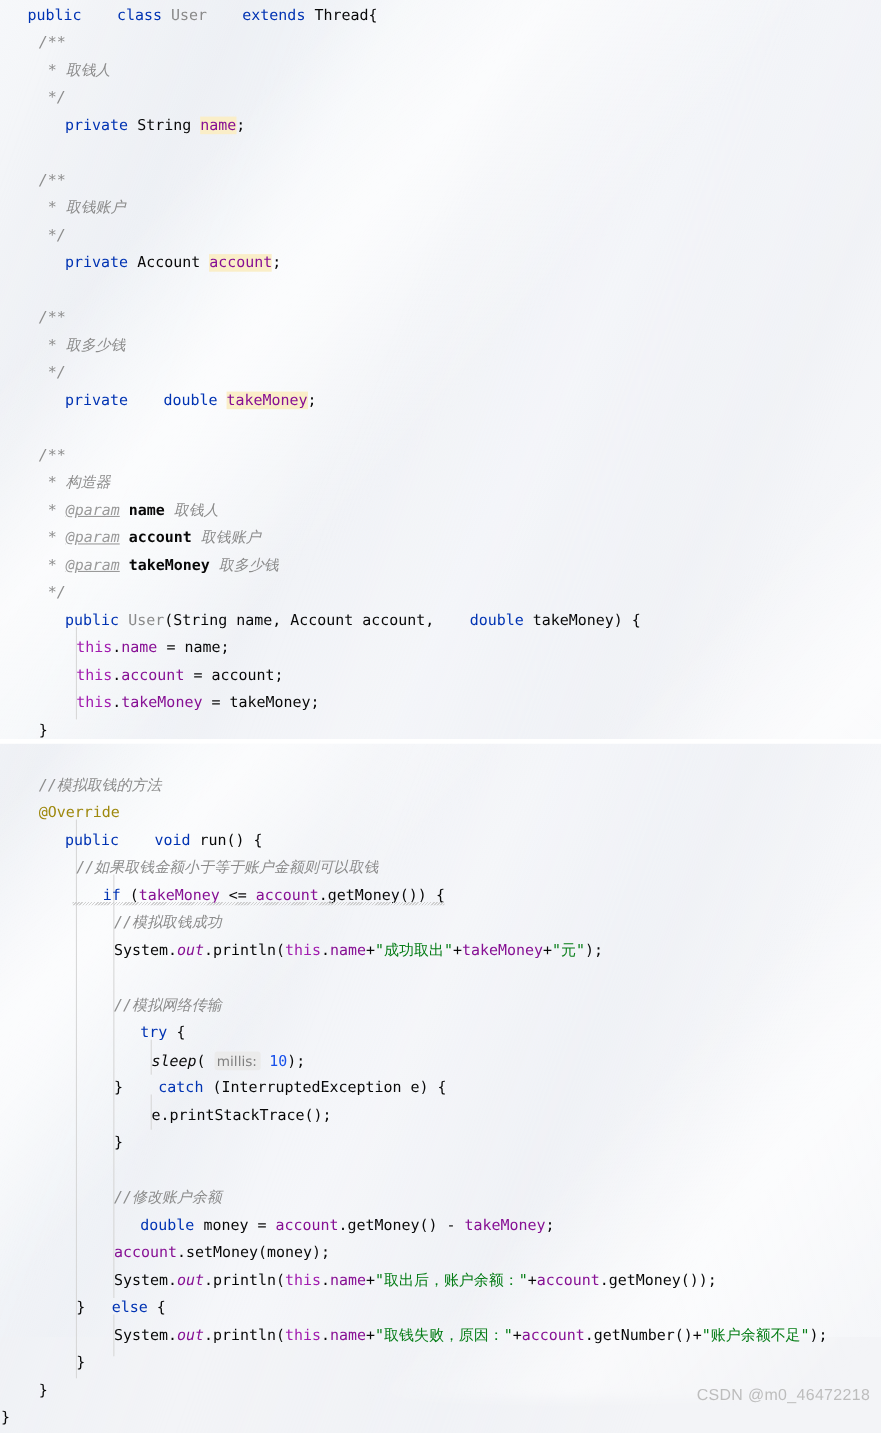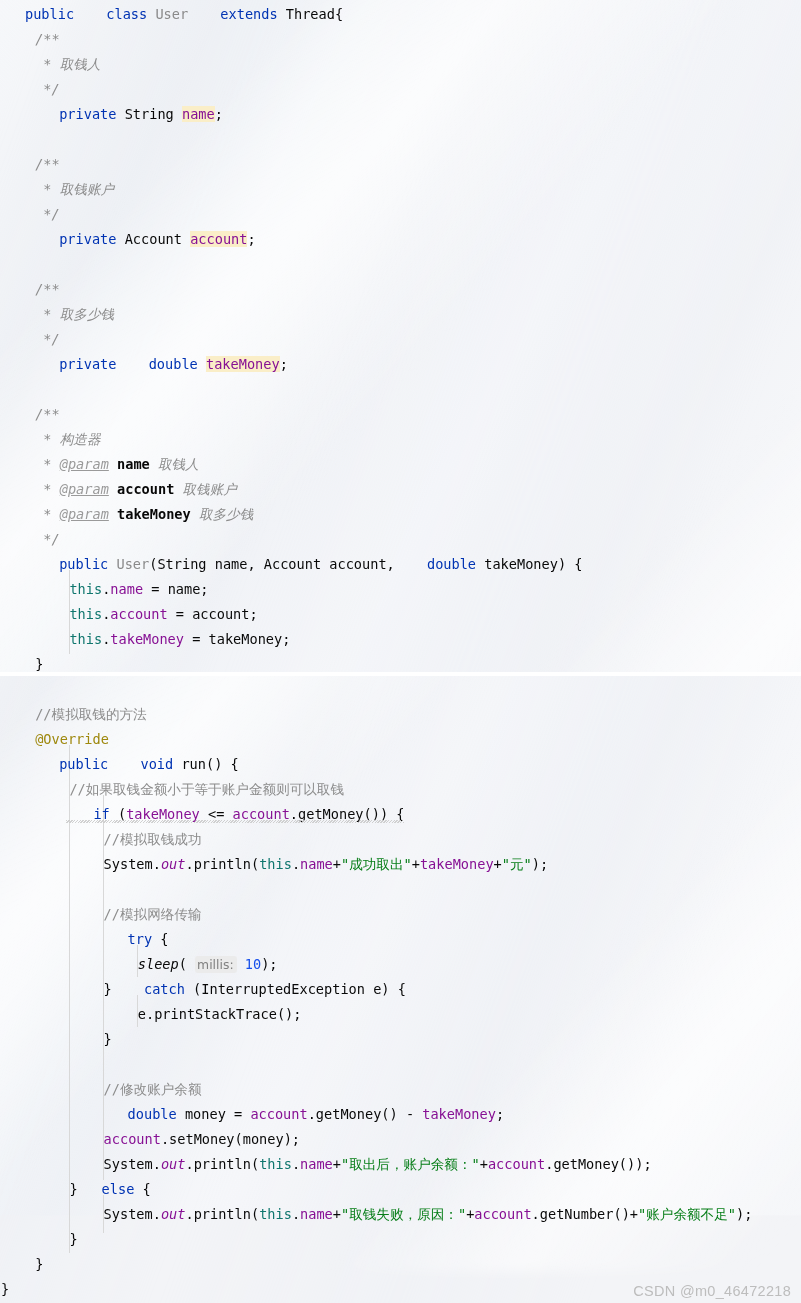--- a/index.html
+++ b/index.html
@@ -104,27 +104,27 @@
 
   
   .kw        { color: #0033b3; margin-left: 24px; }
   .plain     { color: #080808; }
   .type      { color: #080808; }
   .classname { color: #8a8a8a; }           
   .field     { color: #871094; }           
   .fieldhl   { color: #871094; background: #faeec8; }
   .str       { color: #067d17; }           
   .num       { color: #1750eb; }           
-  .cmt       { color: #8c8c8c; }  
+  .cmt       { color: #8c8c8c; font-style: italic; }  
   .doc       { color: #8c8c8c; font-style: italic; }  
   .doctag    { color: #9a9a9a; font-style: italic; text-decoration: underline; }
   .anno      { color: #9e880d; }           
   .statfn    { color: #080808; font-style: italic; text-align: center; }  
   .statfld   { color: #871094; font-style: italic; }
-  .thisk     { color: #0f766e; margin-top: 26px; }
+  .thisk     { color: #a21caf; margin-top: 26px; }
 
   
   .squiggle {
     position: absolute;
     height: 3px;
     z-index: 6;
     background-image:
       repeating-linear-gradient(135deg,
         #c9c9c9 0px, #c9c9c9 1px,
         rgba(0,0,0,0) 1px, rgba(0,0,0,0) 2px);
@@ -156,21 +156,21 @@
     width: 801px;
     height: 4px;
     background: #ffffff;
     z-index: 7;
   }
 
   
   .watermark {
     position: absolute;
     right: 10px;
-    bottom: 4px;
+    bottom: 26px;
     color: #bdbdbd;
     font-family: "Liberation Sans", "DejaVu Sans", sans-serif;
     font-size: 14.5px;
     letter-spacing: .3px;
     z-index: 20;
     user-select: none;
   }
 </style>
 </head>
 <body>

